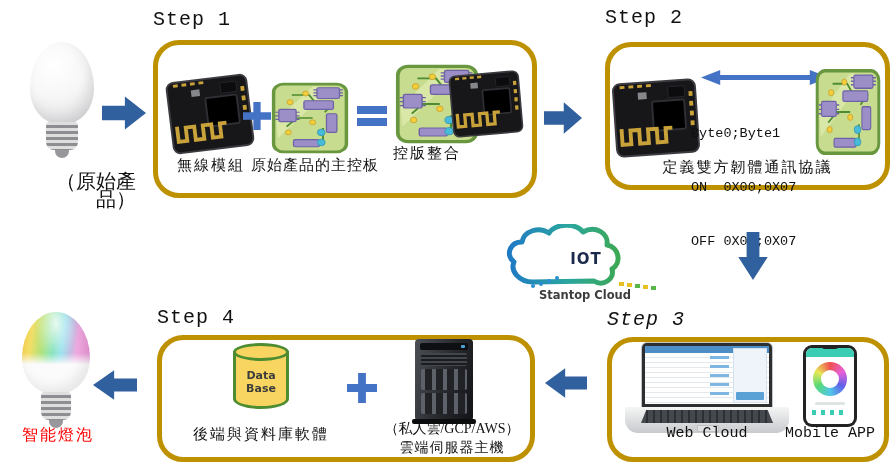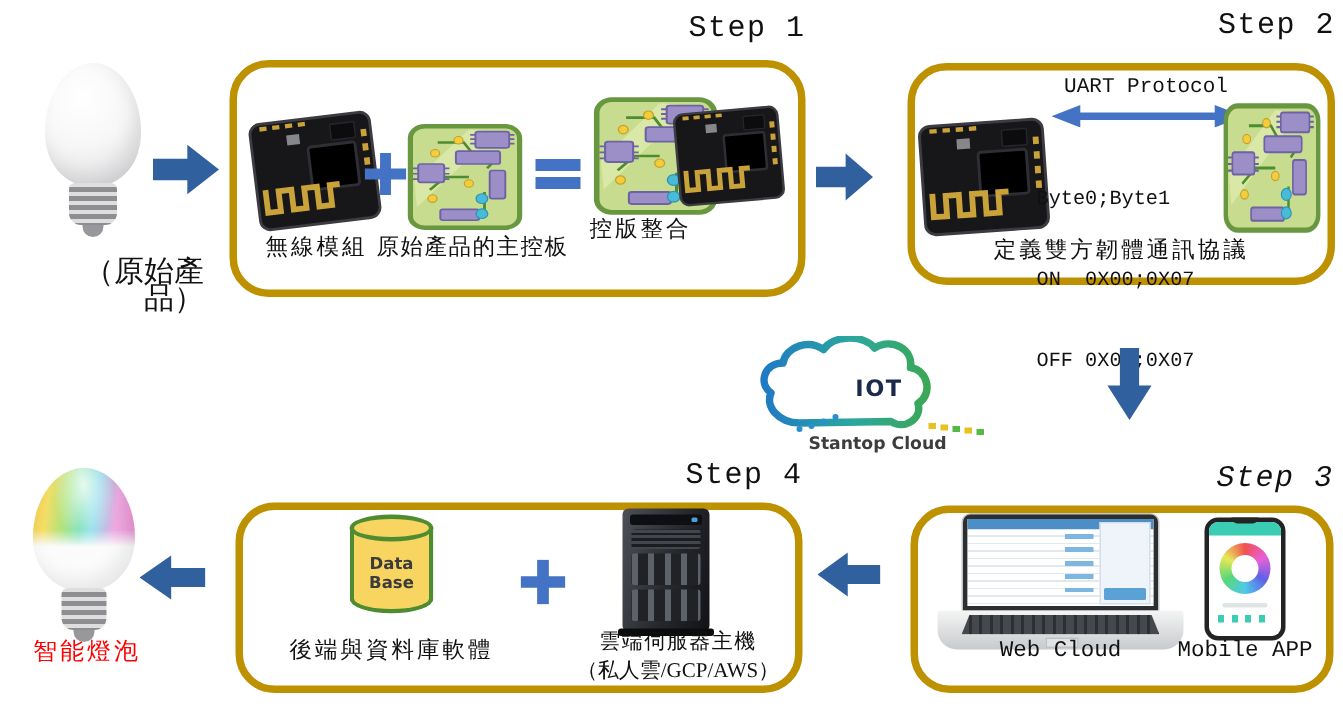--- a/index.html
+++ b/index.html
@@ -1,21 +1,21 @@
 <!DOCTYPE html>
 <html><head>
 <meta charset="utf-8">
 <style>
   html,body{margin:0;padding:0;background:#fff;}
   #canvas{position:relative;width:895px;height:469px;background:#fff;overflow:hidden;
           font-family:"Liberation Serif", serif;color:#1a1a1a;}
   .abs{position:absolute;}
   
   .frame{position:absolute;inset:0;border:5px solid #BE9100;border-radius:26px;background:#fff;}
-  .step-title{position:absolute;text-align:right;font-family:"Liberation Mono","DejaVu Sans Mono",monospace;
+  .step-title{position:absolute;text-align:left;font-family:"Liberation Mono","DejaVu Sans Mono",monospace;
               font-size:20px;color:#111;letter-spacing:1px;}
   
   .cn{font-size:15px;letter-spacing:2px;text-align:center;line-height:18px;color:#111;}
   .mono{font-family:"Liberation Mono","DejaVu Sans Mono",monospace;white-space:pre;color:#111;}
   
   .arrow{position:absolute;background:#31609E;
          filter:drop-shadow(0 0 2px #c3daf6) drop-shadow(0 0 5px #a5c8ef);}
   .arrow-right{clip-path:polygon(0 30%,52% 30%,52% 4%,100% 50%,52% 96%,52% 70%,0 70%);}
   .arrow-left{clip-path:polygon(100% 30%,48% 30%,48% 4%,0 50%,48% 96%,48% 70%,100% 70%);}
   .arrow-down{clip-path:polygon(30% 0,70% 0,70% 52%,96% 52%,50% 100%,4% 52%,30% 52%);}
@@ -193,21 +193,20 @@
   </div>
 
   <div class="arrow arrow-right" style="left:544px;top:101px;width:38px;height:34px;"></div>
 
   <div class="abs step-title" style="left:605px;top:6px;width:285px;">Step 2</div>
   <div class="abs" style="left:605px;top:42px;width:285px;height:148px;">
     <div class="frame"></div>
     <svg class="module-svg" viewBox="0 0 88 78" style="left:8px;top:36px;width:86px;height:80px;transform:rotate(-4deg);">
         <use href="#module-def"></use>
       </svg>
-    <div class="abs mono" style="left:88px;top:8px;width:142px;font-size:14px;text-align:center;">UART Protocol</div>
     <div class="dbl-arrow" style="left:96px;top:28px;width:128px;height:15px;"></div>
     <div class="abs mono" style="left:86px;top:47px;width:148px;font-size:13.5px;line-height:18px;text-align:left;">
       <span style="display:block;">Byte0;Byte1</span>
       <span style="display:block;">ON  0X00;0X07</span>
       <span style="display:block;">OFF 0X00;0X07</span>
     </div>
     <svg class="pcb-svg" viewBox="0 0 90 100" preserveAspectRatio="none" style="left:210px;top:26px;width:66px;height:88px;">
         <use href="#pcb-def"></use>
       </svg>
     <div class="abs cn" style="left:0;top:116px;width:285px;">定義雙方韌體通訊協議</div>
@@ -289,22 +288,22 @@
     <div class="abs cn" style="left:4px;top:90px;width:200px;">後端與資料庫軟體</div>
     <div class="op-plus" style="left:190px;top:38px;width:30px;height:30px;"></div>
     <div class="server" style="left:258px;top:4px;width:58px;height:82px;">
       <div class="srv-top"></div>
       <div class="srv-vents"></div>
       <div class="srv-bay" style="top:30px;"></div>
       <div class="srv-bay" style="top:54px;"></div>
       <div class="srv-feet"></div>
     </div>
     <div class="abs cn" style="left:212px;top:84px;width:166px;font-size:14px;line-height:19px;letter-spacing:1px;">
+      <span style="display:block;letter-spacing:0;">（私人雲/GCP/AWS）</span>
       <span style="display:block;">雲端伺服器主機</span>
-      <span style="display:block;letter-spacing:0;">（私人雲/GCP/AWS）</span>
     </div>
   </div>
 
   <div class="arrow arrow-left" style="left:93px;top:369px;width:44px;height:32px;"></div>
 
   <div class="abs" style="left:6px;top:310px;width:104px;height:152px;">
     <div>
       <div class="bulb-head smart" style="left:16px;top:2px;width:68px;height:82px;"></div>
       <div class="bulb-screw" style="left:35px;top:82px;width:30px;height:28px;"></div>
       <div class="bulb-tip" style="left:43px;top:110px;width:14px;height:8px;"></div>

